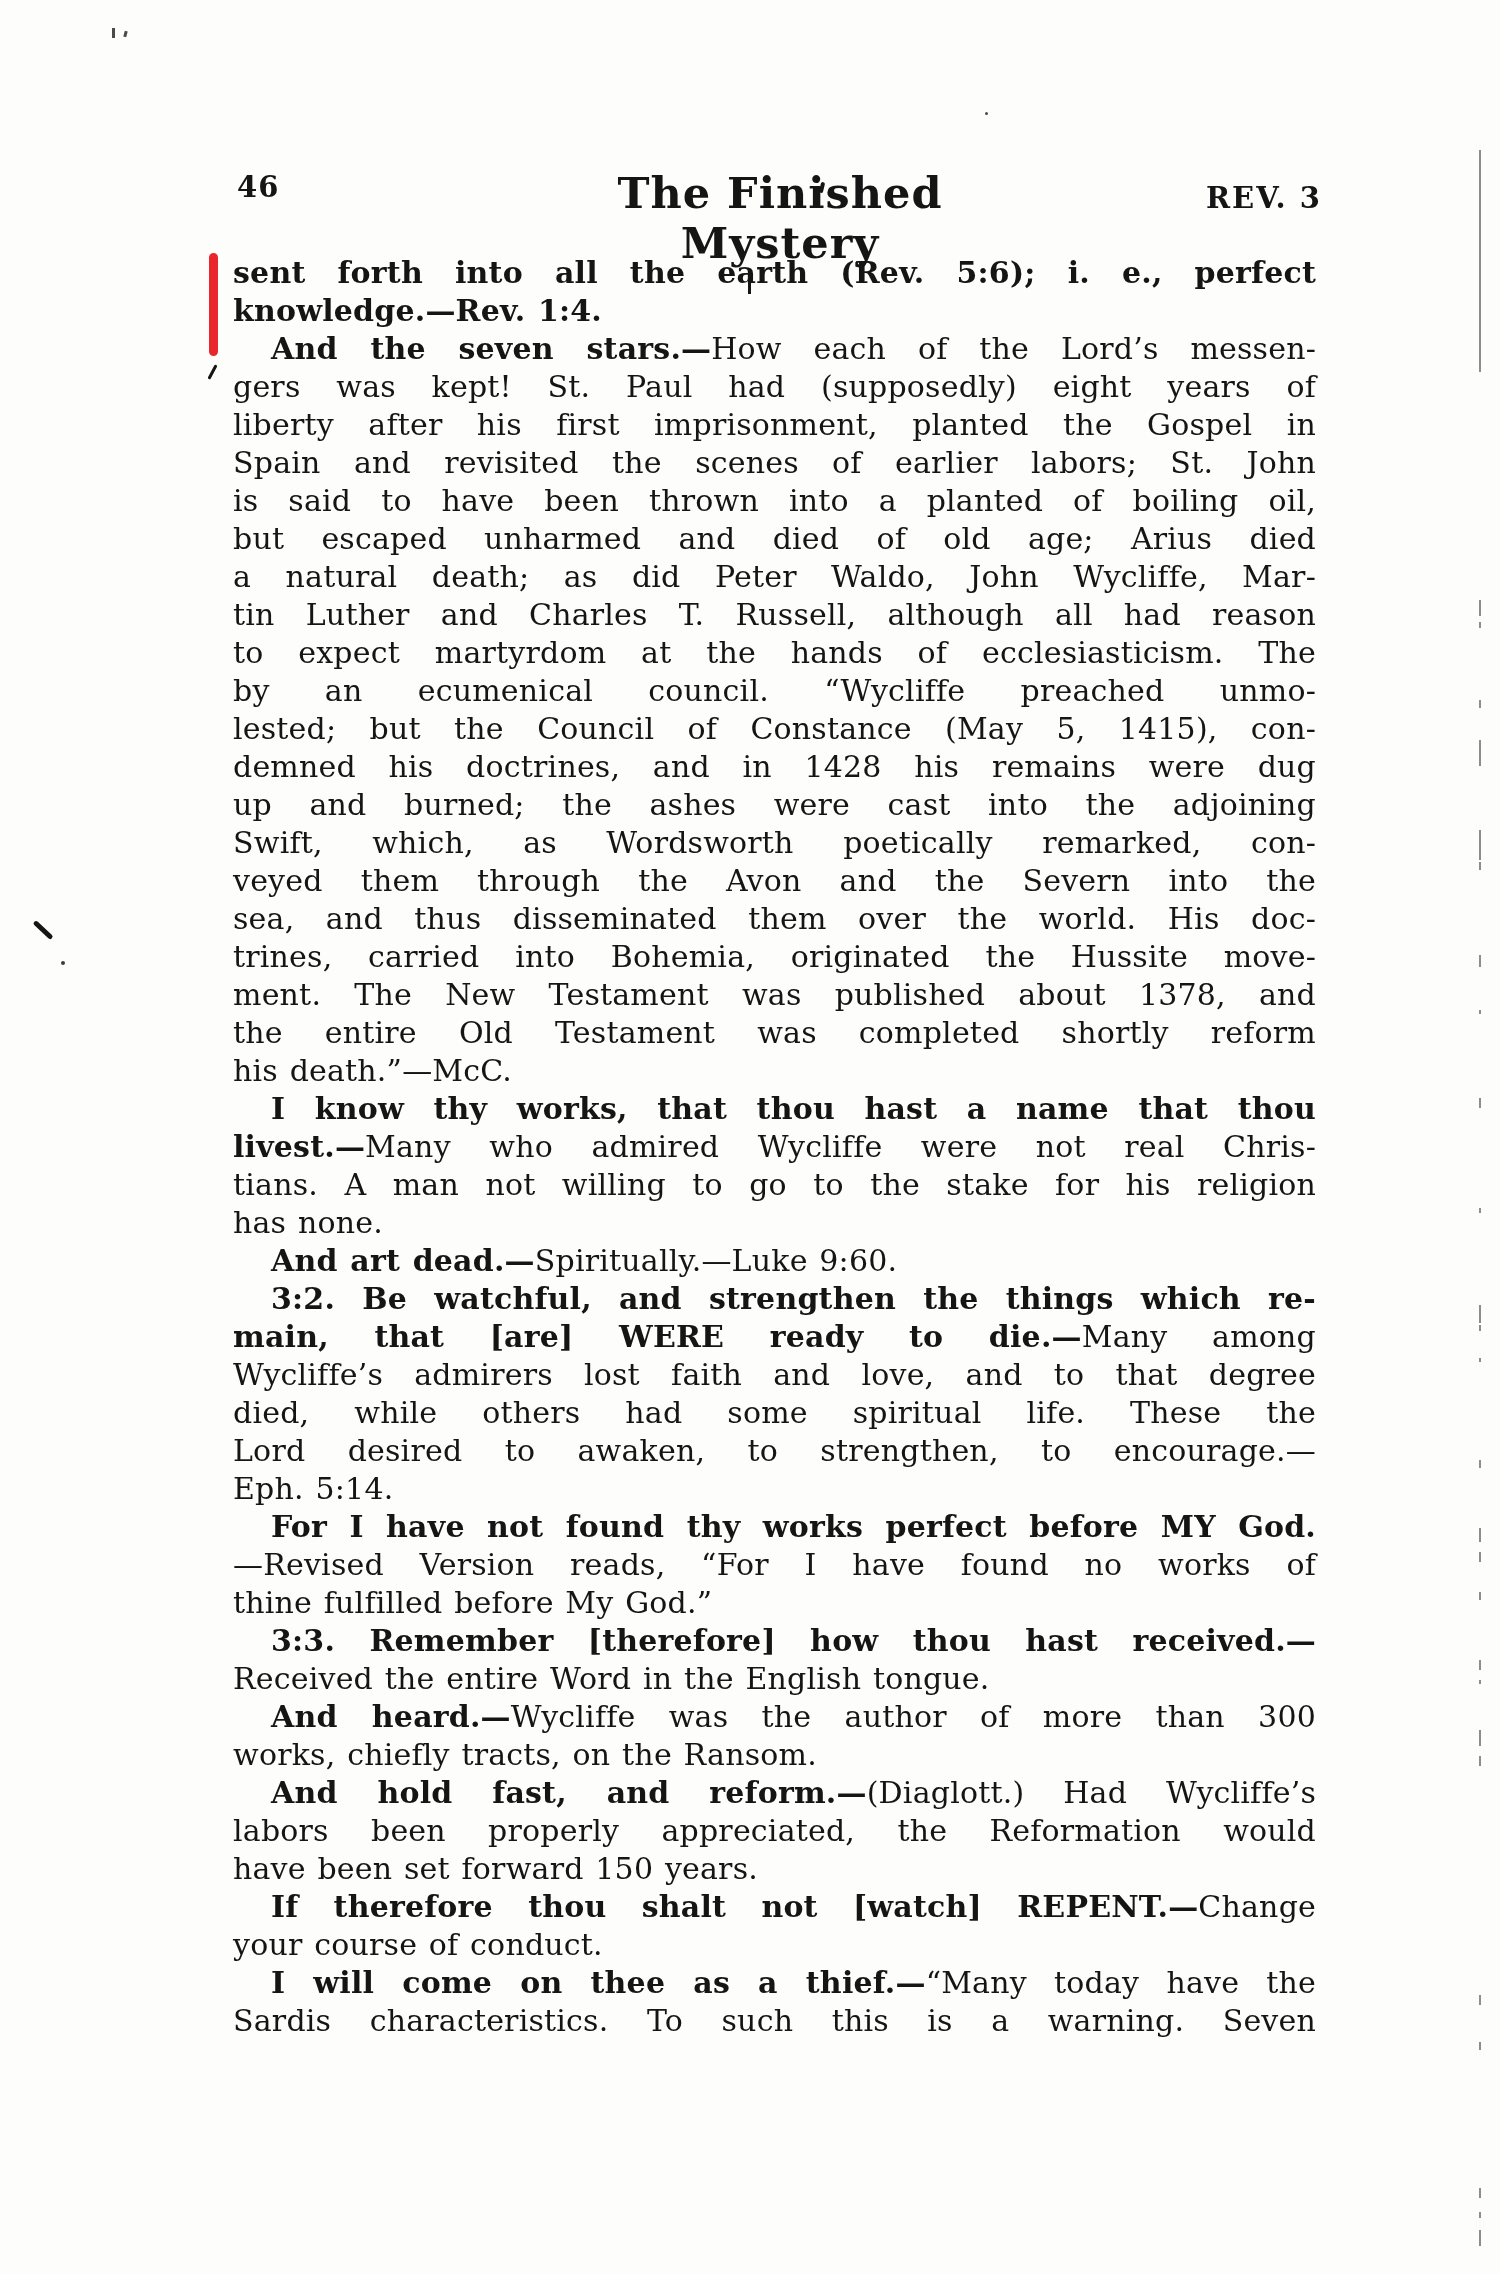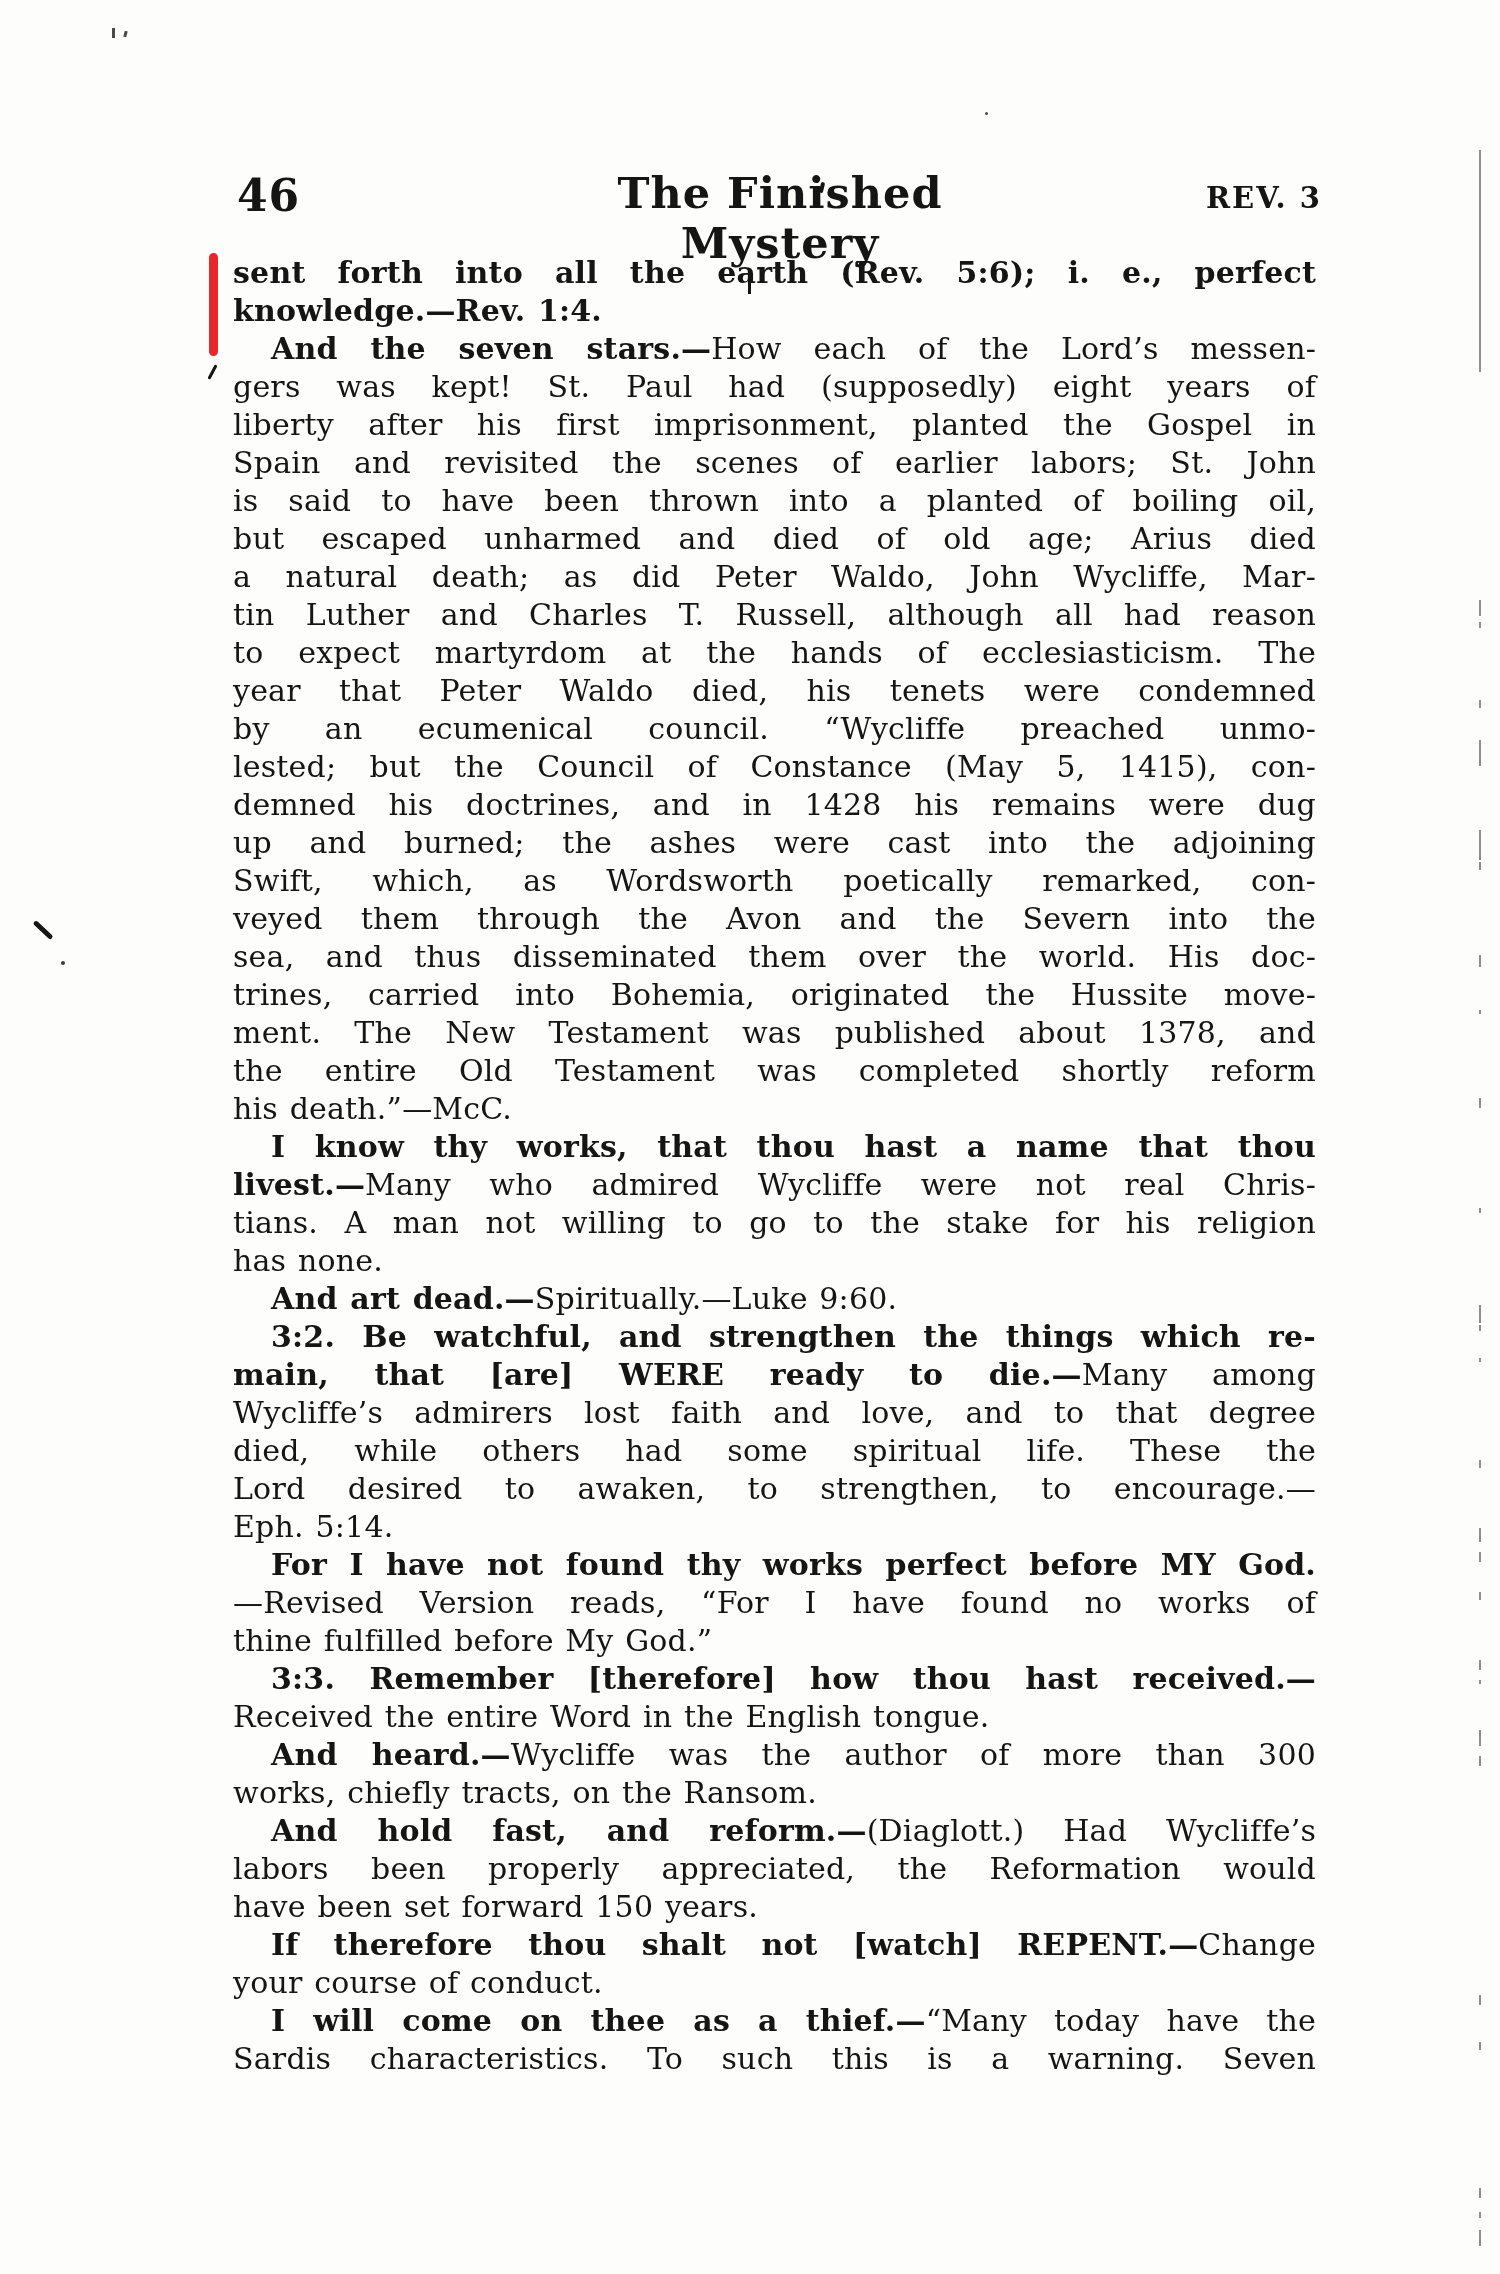--- a/index.html
+++ b/index.html
@@ -14,21 +14,21 @@
     background:var(--paper);
     font-family:"DejaVu Serif","Liberation Serif",serif;
     color:var(--ink);
     overflow:hidden;
     position:relative;
   }
   .page{position:absolute;inset:0;}
   
   .pagenum{
     position:absolute;left:237px;top:170px;
-    font-size:44px;font-weight:700;letter-spacing:1px;
+    font-size:29px;font-weight:700;letter-spacing:1px;
   }
   .booktitle{
     position:absolute;left:540px;top:168px;width:480px;
     text-align:center;
     font-size:43px;font-weight:700;
     letter-spacing:1px;
   }
   .chapref{
     position:absolute;left:1190px;top:181px;width:132px;
     text-align:right;
@@ -76,21 +76,20 @@
       <div class="line"><span class="b">knowledge.—Rev. 1:4.</span></div>
       <div class="line just indent"><span class="b">And the seven stars.—</span><span class="r">How each of the Lord’s messen-</span></div>
       <div class="line just"><span class="r">gers was kept! St. Paul had (supposedly) eight years of</span></div>
       <div class="line just"><span class="r">liberty after his first imprisonment, planted the Gospel in</span></div>
       <div class="line just"><span class="r">Spain and revisited the scenes of earlier labors; St. John</span></div>
       <div class="line just"><span class="r">is said to have been thrown into a planted of boiling oil,</span></div>
       <div class="line just"><span class="r">but escaped unharmed and died of old age; Arius died</span></div>
       <div class="line just"><span class="r">a natural death; as did Peter Waldo, John Wycliffe, Mar-</span></div>
       <div class="line just"><span class="r">tin Luther and Charles T. Russell, although all had reason</span></div>
       <div class="line just"><span class="r">to expect martyrdom at the hands of ecclesiasticism. The</span></div>
-      <div class="line just"><span class="r">year that Peter Waldo died, his tenets were condemned</span></div>
       <div class="line just"><span class="r">by an ecumenical council. “Wycliffe preached unmo-</span></div>
       <div class="line just"><span class="r">lested; but the Council of Constance (May 5, 1415), con-</span></div>
       <div class="line just"><span class="r">demned his doctrines, and in 1428 his remains were dug</span></div>
       <div class="line just"><span class="r">up and burned; the ashes were cast into the adjoining</span></div>
       <div class="line just"><span class="r">Swift, which, as Wordsworth poetically remarked, con-</span></div>
       <div class="line just"><span class="r">veyed them through the Avon and the Severn into the</span></div>
       <div class="line just"><span class="r">sea, and thus disseminated them over the world. His doc-</span></div>
       <div class="line just"><span class="r">trines, carried into Bohemia, originated the Hussite move-</span></div>
       <div class="line just"><span class="r">ment. The New Testament was published about 1378, and</span></div>
       <div class="line just"><span class="r">the entire Old Testament was completed shortly reform</span></div>

